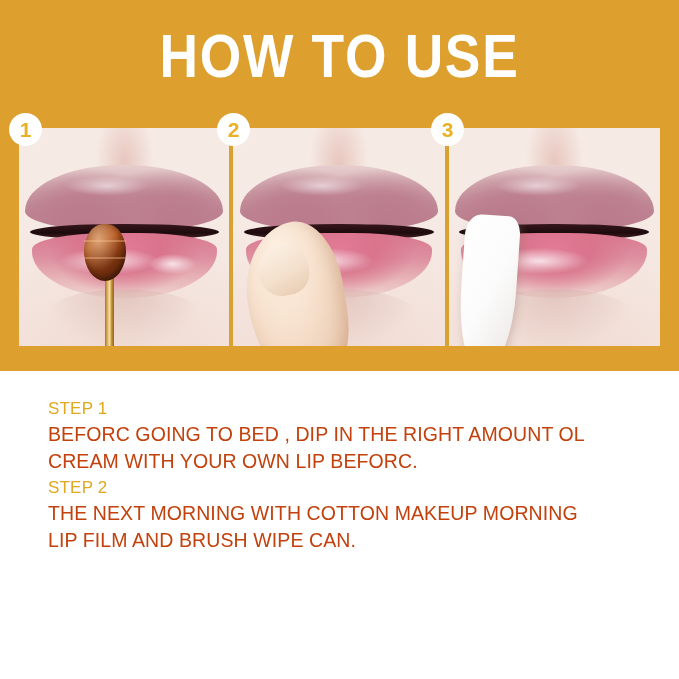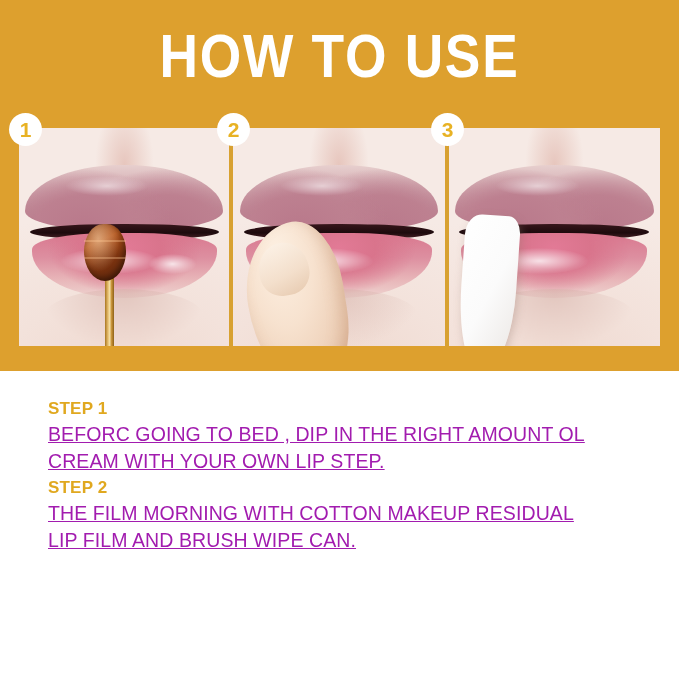--- a/index.html
+++ b/index.html
@@ -247,32 +247,31 @@
 
   
   .steps {
     position: absolute;
     left: 48px;
     top: 396px;
     width: 610px;
   }
   .step-head {
     color: #e0a81f;
-    font-weight: bold;
+    font-weight: normal;
     font-size: 17px;
     line-height: 25px;
     letter-spacing: 0.2px;
   }
   .step-body {
-    color: #a21caf;
+    color: #c2410c;
     font-weight: normal;
     font-size: 19.5px;
     line-height: 27px;
     letter-spacing: 0.1px;
-    text-decoration: underline;
   }
 </style>
 </head>
 <body>
 
 <div class="page">
 
   <div class="hero">
     <div class="hero-title">HOW TO USE</div>
   </div>
@@ -330,25 +329,25 @@
 
   <div class="badge b1">1</div>
   <div class="badge b2">2</div>
   <div class="badge b3">3</div>
 
   <div class="steps">
 
     <div>
       <div class="step-head">STEP 1</div>
       <div class="step-body">BEFORC GOING TO BED , DIP IN THE RIGHT AMOUNT OL</div>
-      <div class="step-body">CREAM WITH YOUR OWN LIP STEP.</div>
+      <div class="step-body">CREAM WITH YOUR OWN LIP BEFORC.</div>
     </div>
 
 
     <div>
       <div class="step-head">STEP 2</div>
-      <div class="step-body">THE FILM MORNING WITH COTTON MAKEUP RESIDUAL</div>
+      <div class="step-body">THE NEXT MORNING WITH COTTON MAKEUP MORNING</div>
       <div class="step-body">LIP FILM AND BRUSH WIPE CAN.</div>
     </div>
 
   </div>
 
 </div>
 
 </body></html>

